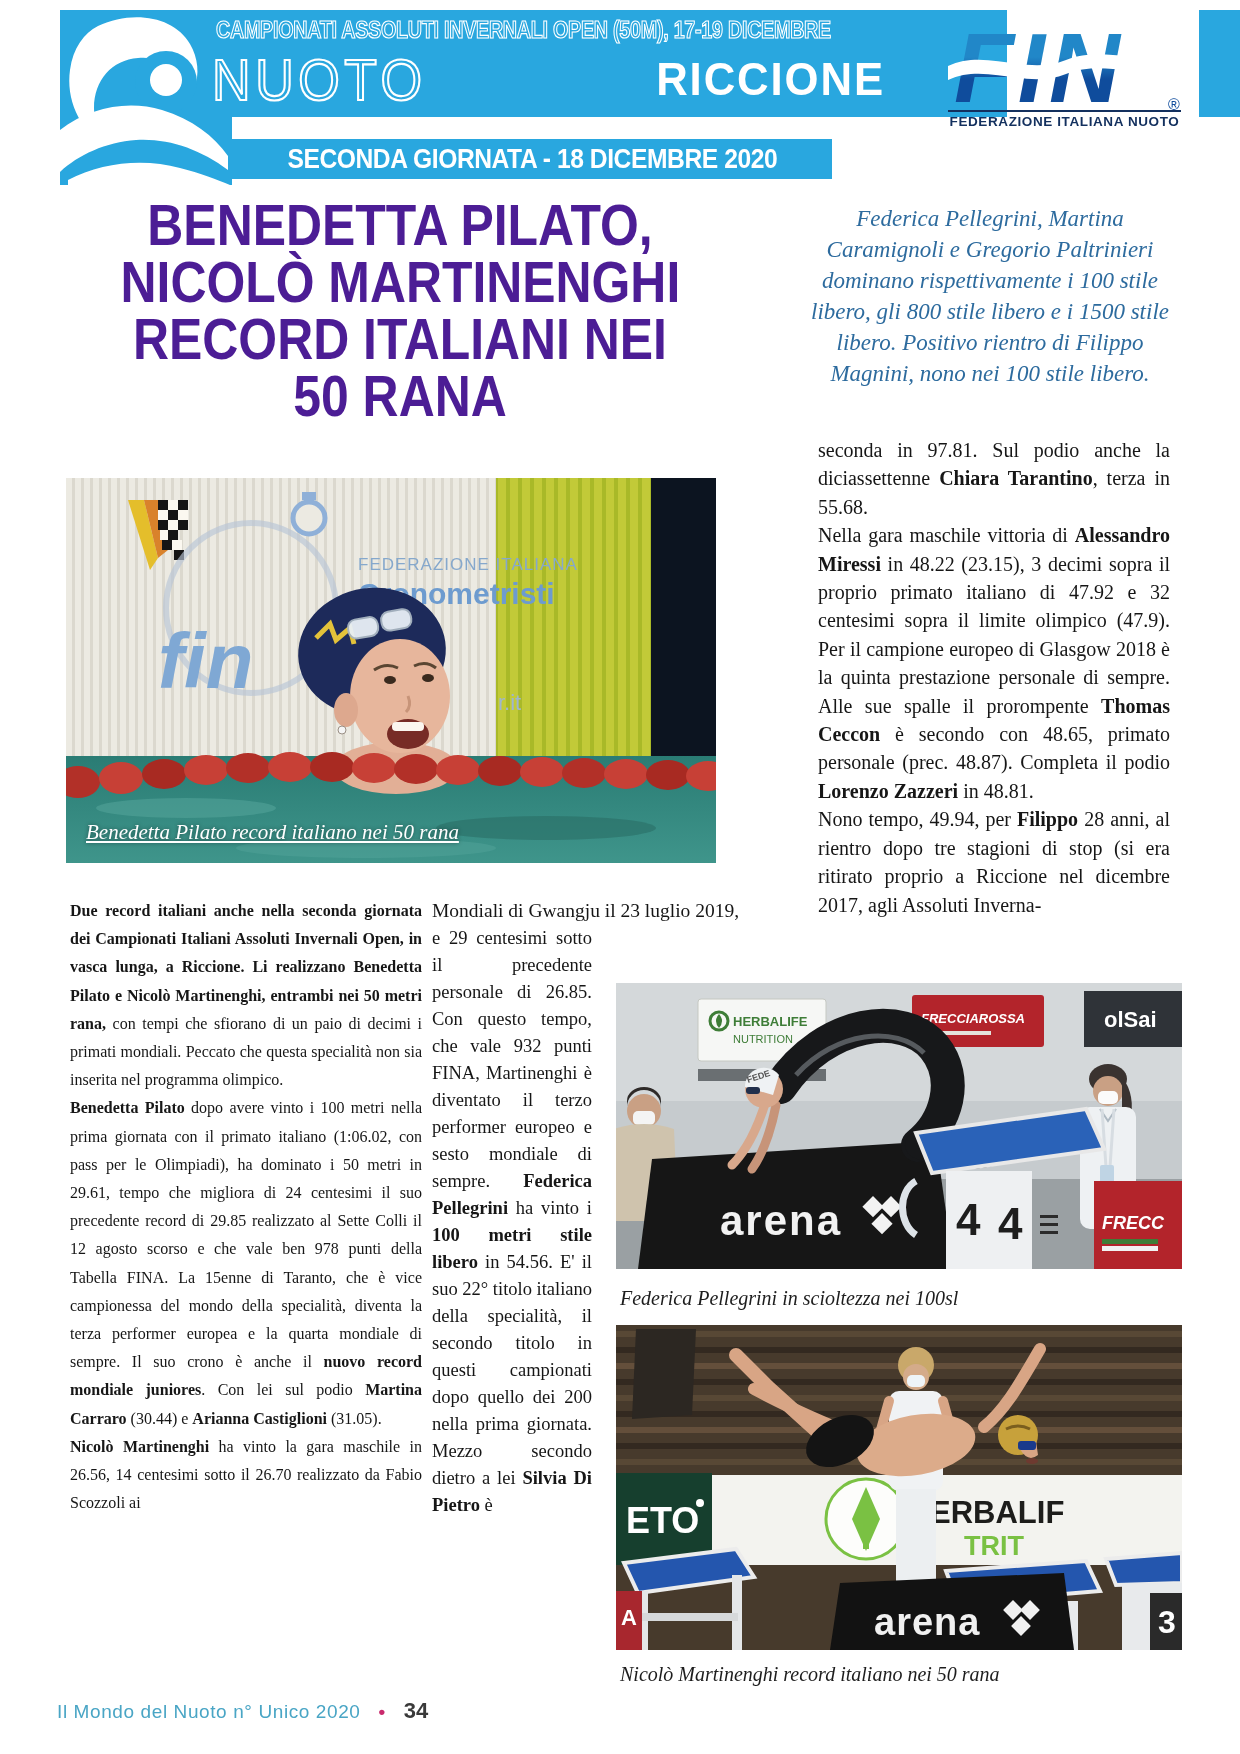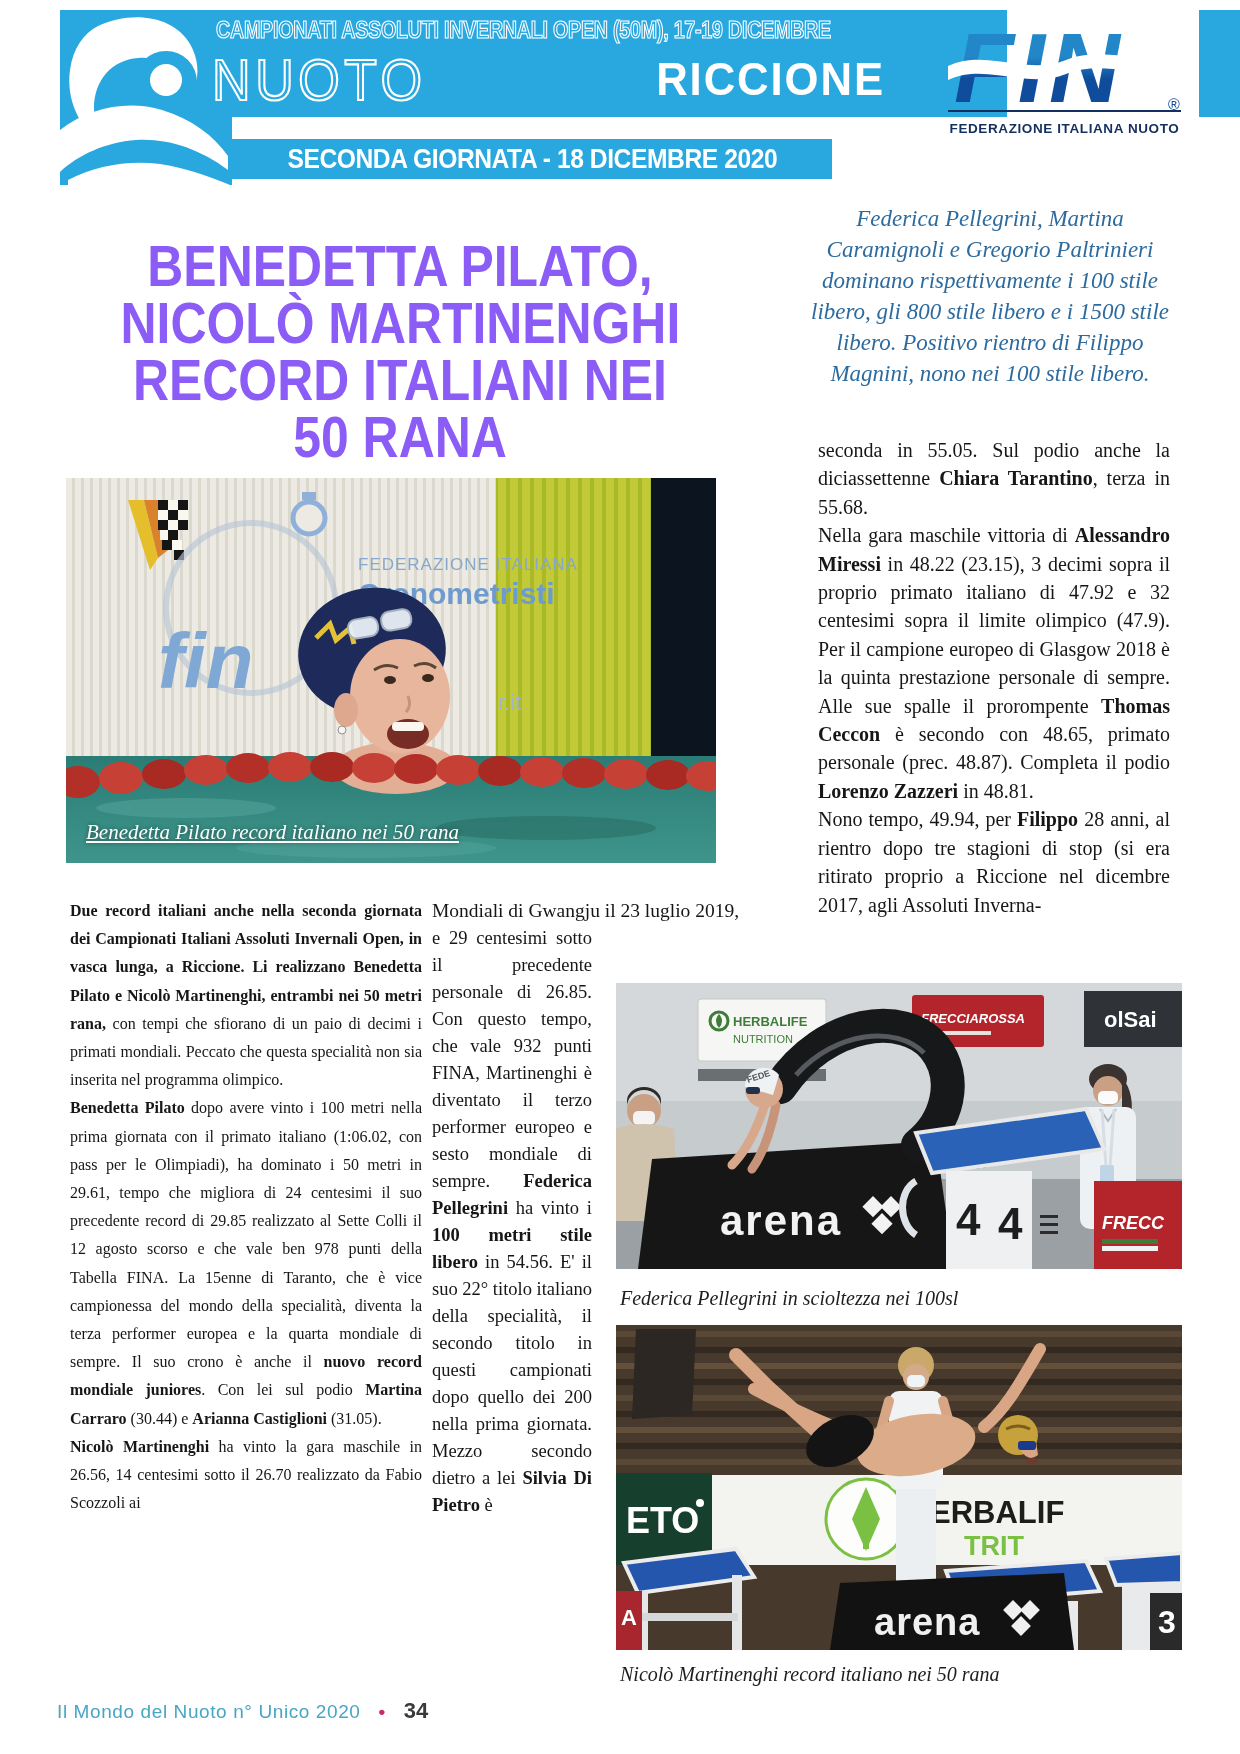--- a/index.html
+++ b/index.html
@@ -13,28 +13,28 @@
   .rightstrip{left:1199px;top:10px;width:41px;height:107px;background:#29A7DF;}
   .logo-box{left:60px;top:10px;width:172px;height:175px;}
   .kicker{left:216px;top:16px;width:680px;color:transparent;-webkit-text-stroke:1.2px #fff;
           font-weight:bold;font-size:24px;letter-spacing:-0.3px;white-space:nowrap;
           transform:scaleX(.82);transform-origin:left top;}
   .brand{left:212px;top:46px;color:transparent;-webkit-text-stroke:2.2px #fff;
          font-size:58px;letter-spacing:5px;white-space:nowrap;transform:scaleX(.92);transform-origin:left top;}
   .location{left:555px;top:52px;width:330px;text-align:right;color:#fff;font-weight:bold;
             font-size:46px;letter-spacing:2px;white-space:nowrap;transform:scaleX(.95);transform-origin:right top;}
   .fin-sub{left:948px;top:110px;width:233px;color:#13305E;font-weight:bold;font-size:13.5px;
-           letter-spacing:.6px;border-top:2px solid #13305E;padding-top:9px;text-align:center;white-space:nowrap;}
+           letter-spacing:.6px;border-top:2px solid #13305E;padding-top:2px;text-align:center;white-space:nowrap;}
   .banner{left:232px;top:139px;width:600px;height:40px;background:#29A7DF;display:flex;
           align-items:center;justify-content:center;}
   .banner span{color:#fff;font-weight:bold;font-size:28px;letter-spacing:-0.5px;white-space:nowrap;
           transform:scaleX(.88);}
 
   
-  .headline{left:75px;top:196px;width:650px;color:#8b5cf6;font-weight:bold;text-align:center;margin-top:41px;}
+  .headline{left:75px;top:196px;width:650px;color:#4c1d95;font-weight:bold;text-align:center;}
   .headline div{font-size:58px;line-height:57px;height:57px;white-space:nowrap;transform:scaleX(.86);}
   .intro{left:800px;top:203px;width:380px;text-align:center;font-style:italic;color:#2D6B9E;
          font-size:23px;line-height:31px;}
 
   
   .col{text-align:justify;color:#161616;white-space:pre-wrap;}
   .col .bb{font-weight:bold;}
   .leftcol{left:70px;top:897px;width:352px;font-size:16px;line-height:28.2px;}
   .midlead{left:432px;top:897px;width:366px;font-size:19.5px;line-height:28.2px;}
   .midcol{left:432px;top:925px;width:160px;font-size:18.5px;line-height:27px;}
@@ -201,21 +201,21 @@
       </g>
     </svg>
   </div>
   <div class="abs cap-overlay">Benedetta Pilato record italiano nei 50 rana</div>
 
   <div class="abs col leftcol"><span class="bb">Due record italiani anche nella seconda giornata dei Campionati Italiani Assoluti Invernali Open, in vasca lunga, a Riccione. Li realizzano Benedetta Pilato e Nicolò Martinenghi, entrambi nei 50 metri rana, </span><span>con tempi che sfiorano di un paio di decimi i primati mondiali. Peccato che questa specialità non sia inserita nel programma olimpico.
 </span><span class="bb">Benedetta Pilato</span><span> dopo avere vinto i 100 metri nella prima giornata con il primato italiano (1:06.02, con pass per le Olimpiadi), ha dominato i 50 metri in 29.61, tempo che migliora di 24 centesimi il suo precedente record di 29.85 realizzato al Sette Colli il 12 agosto scorso e che vale ben 978 punti della Tabella FINA. La 15enne di Taranto, che è vice campionessa del mondo della specialità, diventa la terza performer europea e la quarta mondiale di sempre. Il suo crono è anche il </span><span class="bb">nuovo record mondiale juniores</span><span>. Con lei sul podio </span><span class="bb">Martina Carraro</span><span> (30.44) e </span><span class="bb">Arianna Castiglioni</span><span> (31.05).
 </span><span class="bb">Nicolò Martinenghi</span><span> ha vinto la gara maschile in 26.56, 14 centesimi sotto il 26.70 realizzato da Fabio Scozzoli ai</span></div>
   <div class="abs col midlead">Mondiali di Gwangju il 23 luglio 2019,</div>
   <div class="abs col midcol"><span>e 29 centesimi sotto il precedente personale di 26.85. Con questo tempo, che vale 932 punti FINA, Martinenghi è diventato il terzo performer europeo e sesto mondiale di sempre. </span><span class="bb">Federica Pellegrini</span><span> ha vinto i </span><span class="bb">100 metri stile libero</span><span> in 54.56. E' il suo 22° titolo italiano della specialità, il secondo titolo in questi campionati dopo quello dei 200 nella prima giornata. Mezzo secondo dietro a lei </span><span class="bb">Silvia Di Pietro</span><span> è</span></div>
-  <div class="abs col rightcol"><span>seconda in 55.05. Sul podio anche la diciassettenne </span><span class="bb">Chiara Tarantino</span><span>, terza in 55.68.
+  <div class="abs col rightcol"><span>seconda in 97.81. Sul podio anche la diciassettenne </span><span class="bb">Chiara Tarantino</span><span>, terza in 55.68.
 </span><span>Nella gara maschile vittoria di </span><span class="bb">Alessandro Miressi</span><span> in 48.22 (23.15), 3 decimi sopra il proprio primato italiano di 47.92 e 32 centesimi sopra il limite olimpico (47.9). Per il campione europeo di Glasgow 2018 è la quinta prestazione personale di sempre. Alle sue spalle il prorompente </span><span class="bb">Thomas Ceccon</span><span> è secondo con 48.65, primato personale (prec. 48.87). Completa il podio </span><span class="bb">Lorenzo Zazzeri</span><span> in 48.81.
 </span><span>Nono tempo, 49.94, per </span><span class="bb">Filippo</span><span> 28 anni, al rientro dopo tre stagioni di stop (si era ritirato proprio a Riccione nel dicembre 2017, agli Assoluti Inverna-</span></div>
 
   <div class="abs photo" style="left:616px;top:983px;width:566px;height:286px;">
     <svg width="566" height="286" viewBox="0 0 566 286">
       <rect width="566" height="286" fill="#C6CBCE"></rect>
       <rect width="566" height="118" fill="#D4D8DA"></rect>
       <rect x="0" y="196" width="566" height="90" fill="#9AA0A3"></rect>
 
       <g>

